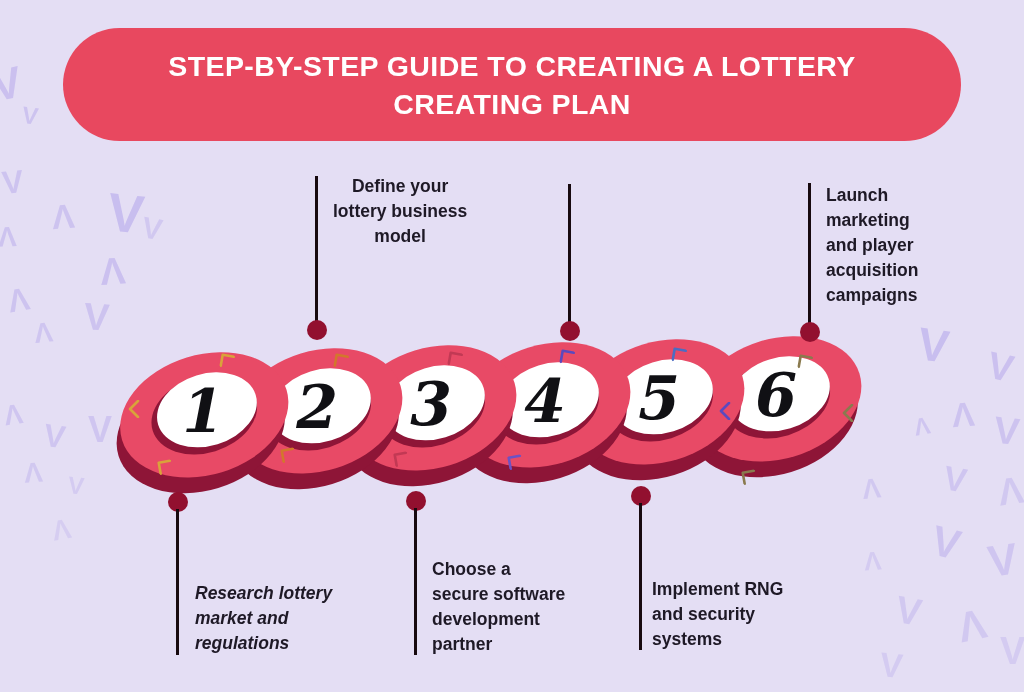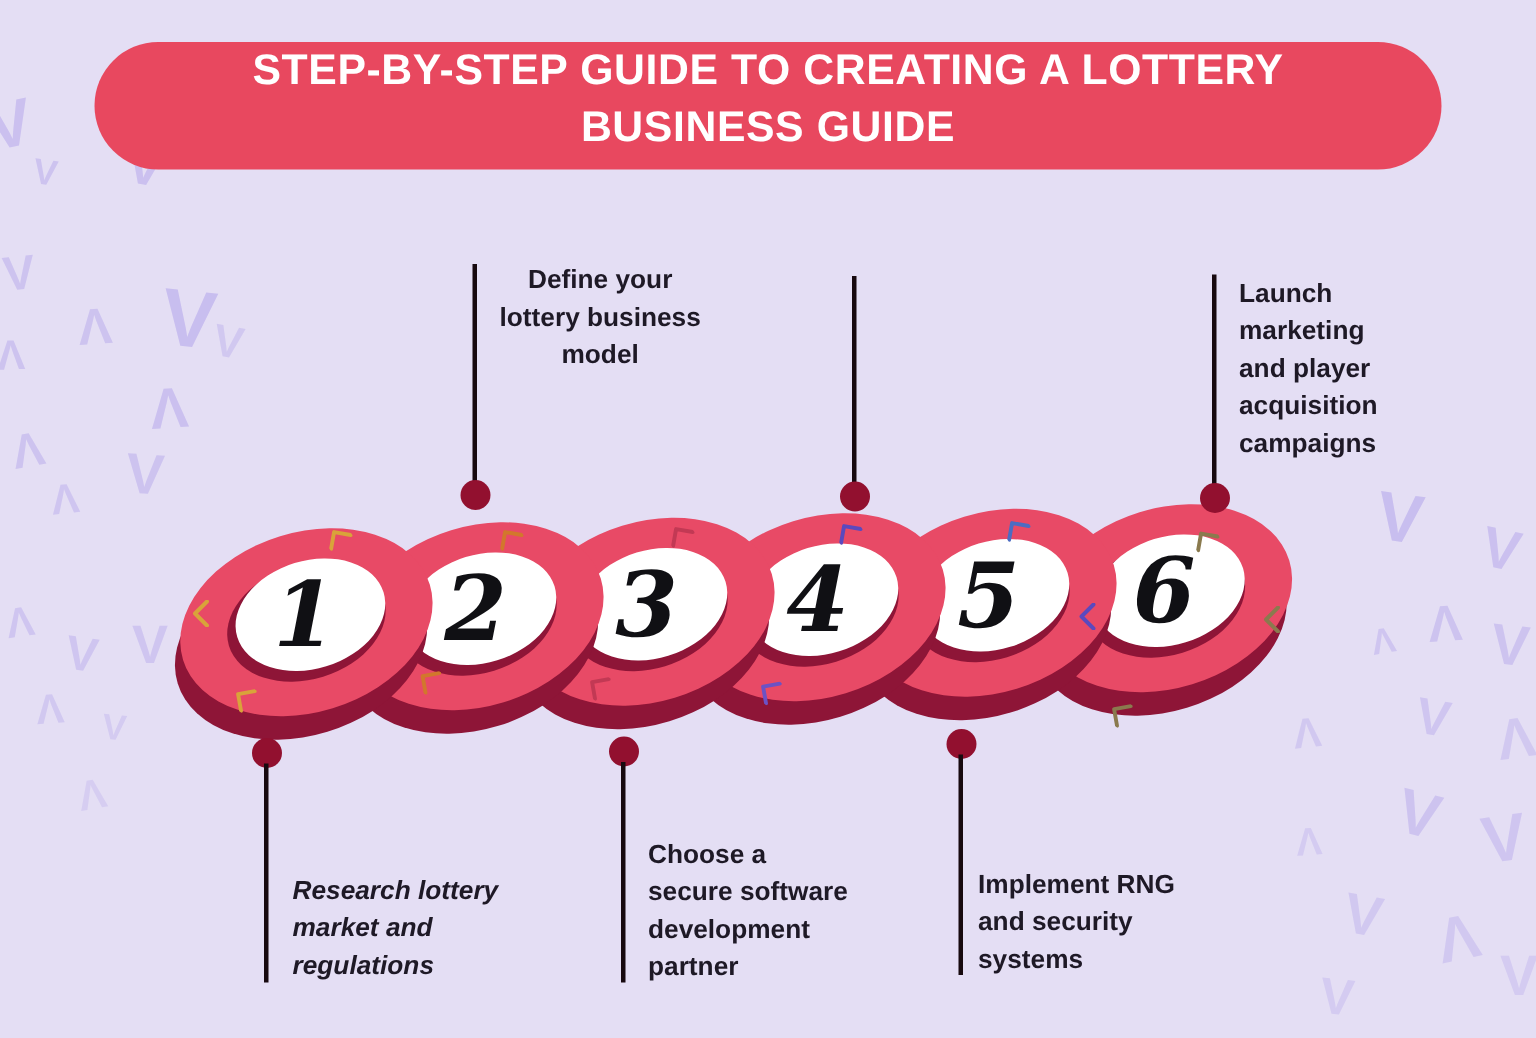--- a/index.html
+++ b/index.html
@@ -8,23 +8,23 @@
     position:relative;width:1024px;height:692px;overflow:hidden;
     background:var(--background,#E4DEF4);
   }
   
   .v-mark{
     position:absolute;font-weight:800;color:var(--v_mark,#B7A9EC);
     font-family:"Liberation Sans",sans-serif;line-height:1;user-select:none;
   }
   
   .banner{
-    position:absolute;left:63px;top:28px;width:898px;height:85px;
+    position:absolute;left:63px;top:28px;width:898px;height:113px;
     background:var(--banner,#E8485F);border-radius:57px;
-    display:flex;flex-direction:column;align-items:center;
+    display:flex;flex-direction:column;justify-content:center;align-items:center;
     z-index:5;
   }
   .banner .t{
     color:#fff;font-weight:800;font-size:28.5px;line-height:38px;
     letter-spacing:.4px;text-align:center;white-space:nowrap;
   }
   
   .ring{position:absolute;width:186px;height:138px;}
   .ring .tilt{position:absolute;inset:0;transform:rotate(-17deg);}
   .ring .extrude,.ring .face,.ring .hole-wall,.ring .hole{
@@ -109,21 +109,21 @@
       <span class="v-mark" style="left: 988px; top: 538px; font-size: 44px; opacity: 0.45; transform: rotate(-8deg);">V</span>
       <span class="v-mark" style="left: 896px; top: 592px; font-size: 38px; opacity: 0.4; transform: rotate(10deg);">V</span>
       <span class="v-mark" style="left: 958px; top: 604px; font-size: 42px; opacity: 0.4; transform: rotate(168deg);">V</span>
       <span class="v-mark" style="left: 880px; top: 648px; font-size: 34px; opacity: 0.35; transform: rotate(6deg);">V</span>
       <span class="v-mark" style="left: 1000px; top: 632px; font-size: 38px; opacity: 0.35; transform: rotate(0deg);">V</span>
       <span class="v-mark" style="left: 864px; top: 548px; font-size: 26px; opacity: 0.35; transform: rotate(176deg);">V</span>
     </div>
 
   <div class="banner">
     <div class="t">STEP-BY-STEP GUIDE TO CREATING A LOTTERY</div>
-    <div class="t">BUSINESS GUIDE</div>
+    <div class="t">CREATING PLAN</div>
   </div>
 
   <div class="ring r1">
     <div class="tilt">
         <div class="extrude"></div>
         <div class="face"></div>
         <div class="hole-wall"></div>
         <div class="hole"></div>
         <div class="num">1</div>
       </div>

